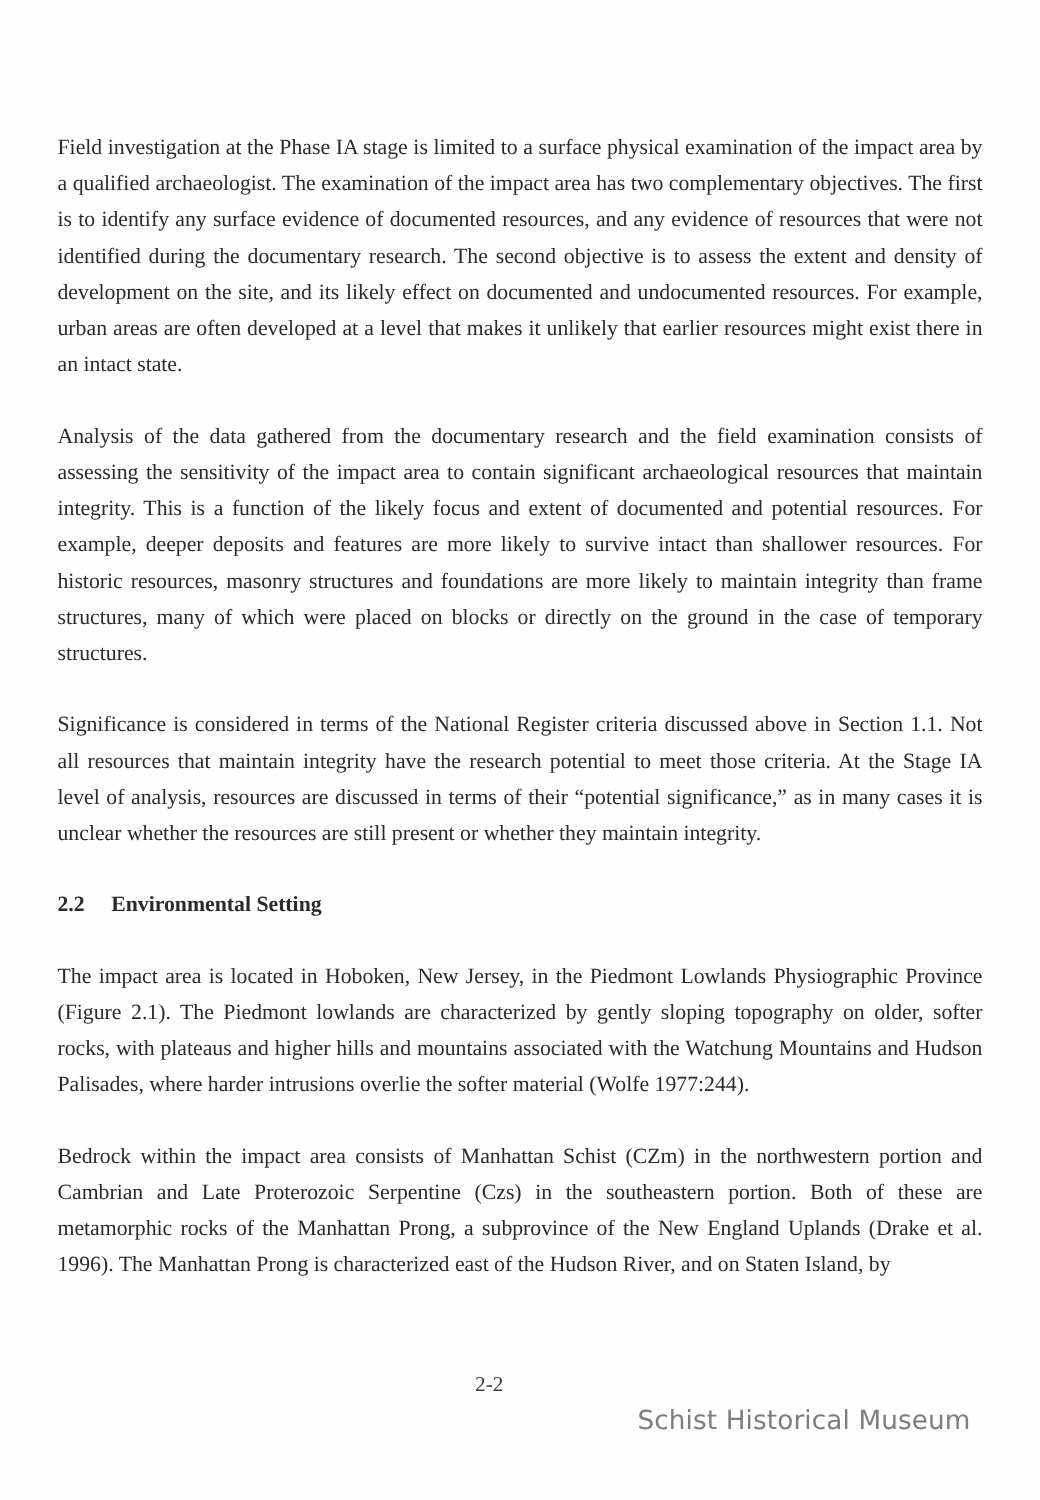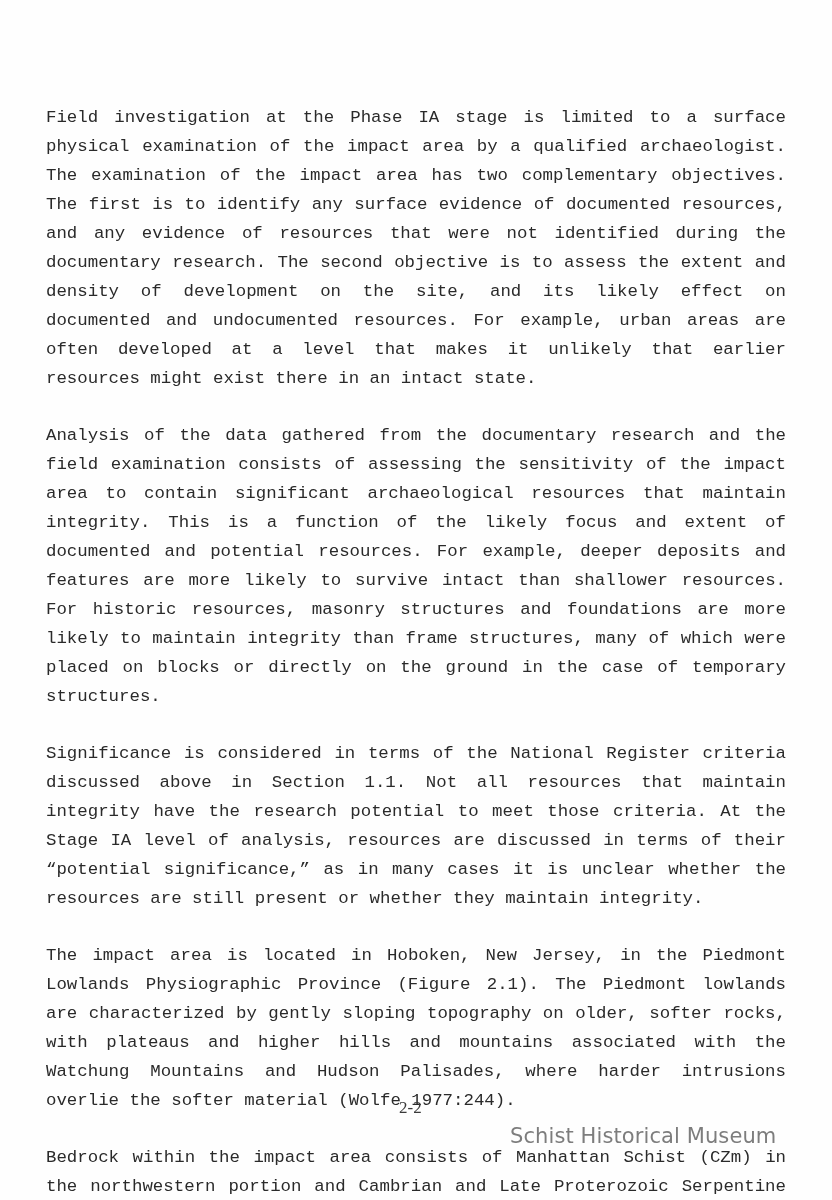--- a/index.html
+++ b/index.html
@@ -20,34 +20,33 @@
       top: 103px;
       width: 740px;
       font-family: "Liberation Serif", serif;
       font-size: 17.4px;
       line-height: 29px;
     }
     .para {
       margin: 0 0 28px 0;
       text-align: justify;
       text-justify: inter-word;
-      font-family: Liberation Mono, monospace;
     }
     .heading {
       margin: 0 0 28px 0;
       font-weight: bold;
       font-size: 17.4px;
     }
     .heading .num {
       display: inline-block;
       width: 43px;
     }
     .page-number {
       position: absolute;
-      left: 399px;
+      left: 380px;
       top: 1098px;
       font-family: "Liberation Serif", serif;
       font-size: 17px;
       color: #3a3a3a;
     }
     .watermark {
       position: absolute;
       left: 510px;
       top: 1124px;
       font-family: "DejaVu Sans", sans-serif;
@@ -57,19 +56,22 @@
     }
   </style>
 </head>
 <body>
 
 <div class="page">
   <p class="para">Field investigation at the Phase IA stage is limited to a surface physical examination of the impact area by a qualified archaeologist. The examination of the impact area has two complementary objectives. The first is to identify any surface evidence of documented resources, and any evidence of resources that were not identified during the documentary research. The second objective is to assess the extent and density of development on the site, and its likely effect on documented and undocumented resources. For example, urban areas are often developed at a level that makes it unlikely that earlier resources might exist there in an intact state.</p>
   <p class="para">Analysis of the data gathered from the documentary research and the field examination consists of assessing the sensitivity of the impact area to contain significant archaeological resources that maintain integrity. This is a function of the likely focus and extent of documented and potential resources. For example, deeper deposits and features are more likely to survive intact than shallower resources. For historic resources, masonry structures and foundations are more likely to maintain integrity than frame structures, many of which were placed on blocks or directly on the ground in the case of temporary structures.</p>
   <p class="para">Significance is considered in terms of the National Register criteria discussed above in Section 1.1. Not all resources that maintain integrity have the research potential to meet those criteria. At the Stage IA level of analysis, resources are discussed in terms of their “potential significance,” as in many cases it is unclear whether the resources are still present or whether they maintain integrity.</p>
 
+  <div class="heading">
+    <span class="num">2.2</span><span>Environmental Setting</span>
+  </div>
 
   <p class="para">The impact area is located in Hoboken, New Jersey, in the Piedmont Lowlands Physiographic Province (Figure 2.1). The Piedmont lowlands are characterized by gently sloping topography on older, softer rocks, with plateaus and higher hills and mountains associated with the Watchung Mountains and Hudson Palisades, where harder intrusions overlie the softer material (Wolfe 1977:244).</p>
   <p class="para">Bedrock within the impact area consists of Manhattan Schist (CZm) in the northwestern portion and Cambrian and Late Proterozoic Serpentine (Czs) in the southeastern portion. Both of these are metamorphic rocks of the Manhattan Prong, a subprovince of the New England Uplands (Drake et al. 1996). The Manhattan Prong is characterized east of the Hudson River, and on Staten Island, by</p>
 </div>
 
 <div class="page-number">2-2</div>
 <div class="watermark">Schist Historical Museum</div>
 
 </body></html>

